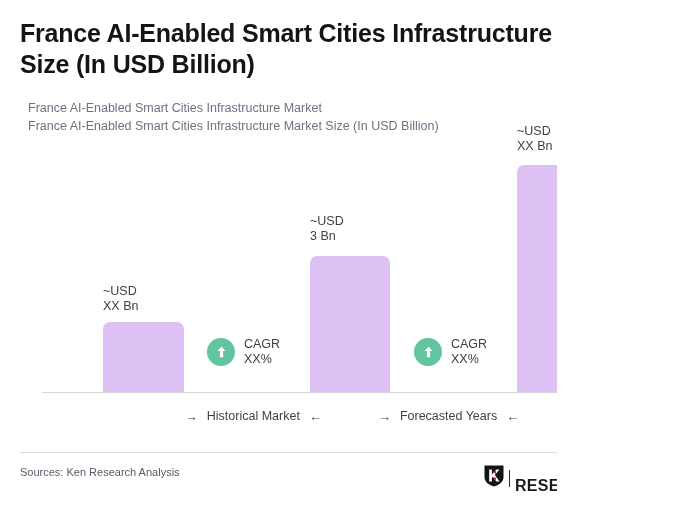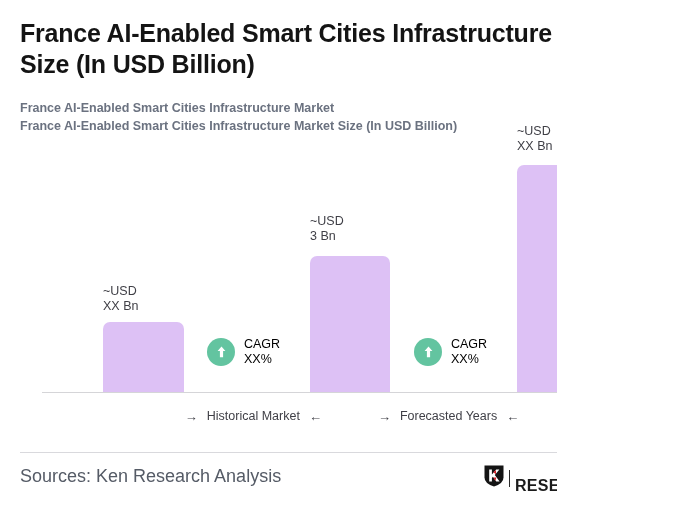--- a/index.html
+++ b/index.html
@@ -26,24 +26,23 @@
     top: 18px;
     width: 650px;
     font-size: 25px;
     line-height: 31px;
     font-weight: bold;
     color: #141414;
     letter-spacing: -0.2px;
   }
   .subtitle-block {
     position: absolute;
-    left: 20px;
+    left: 28px;
     top: 99px;
     width: 620px;
-    font-weight: bold;
   }
   .subtitle-line {
     font-size: 12.5px;
     line-height: 18px;
     color: #6b7280;
   }
 
   
   .plot {
     position: absolute;
@@ -90,21 +89,21 @@
     border-radius: 50%;
     background: #63c4a0;
     display: flex;
     align-items: center;
     justify-content: center;
     flex: none;
   }
   .cagr-text {
     font-size: 12.5px;
     line-height: 14.5px;
-    color: #000000;
+    color: #404040;
     white-space: nowrap;
   }
   .cagr-text span { display: block; }
 
   
   .period-row {
     position: absolute;
     left: 42px;
     top: 409px;
     width: 620px;
@@ -132,21 +131,21 @@
     left: 20px;
     top: 452px;
     width: 658px;
     height: 1px;
     background: #d9d9dd;
   }
   .sources {
     position: absolute;
     left: 20px;
     top: 466px;
-    font-size: 18px;
+    font-size: 11px;
     color: #555b66;
   }
   .logo {
     position: absolute;
     left: 483px;
     top: 462px;
     display: flex;
     align-items: center;
     gap: 4px;
   }

